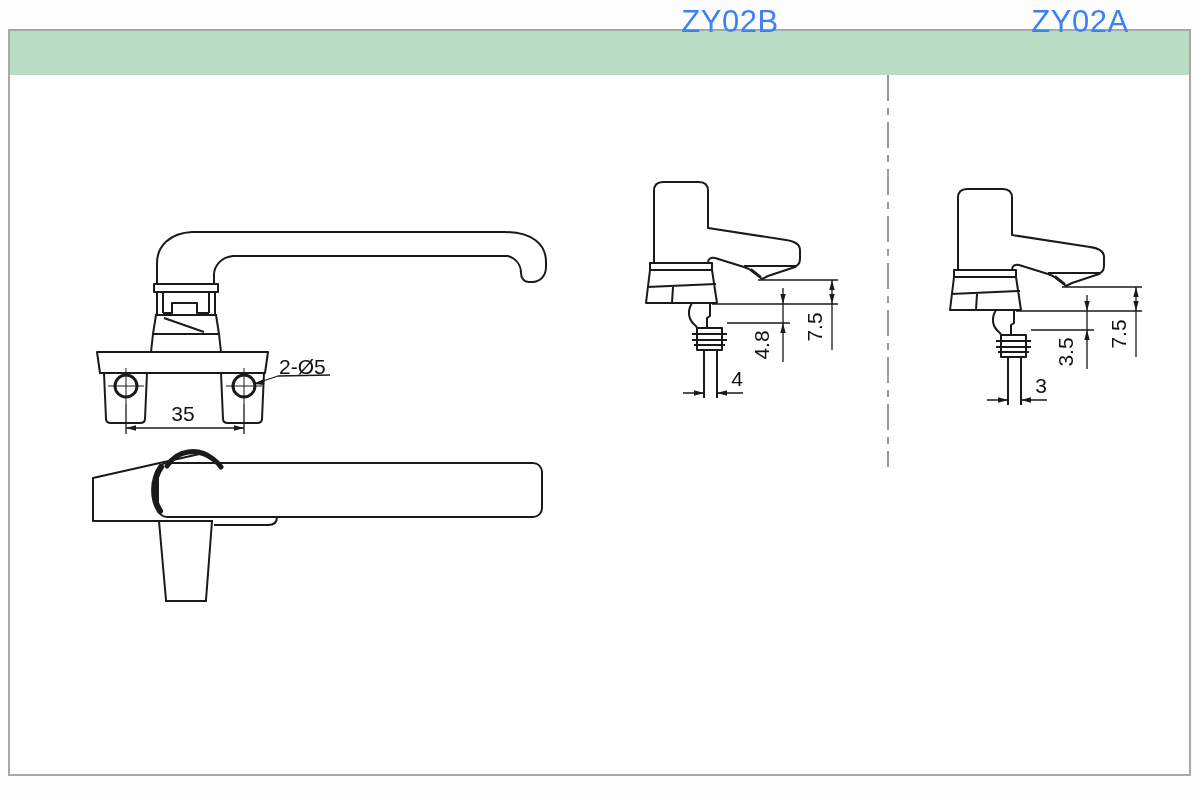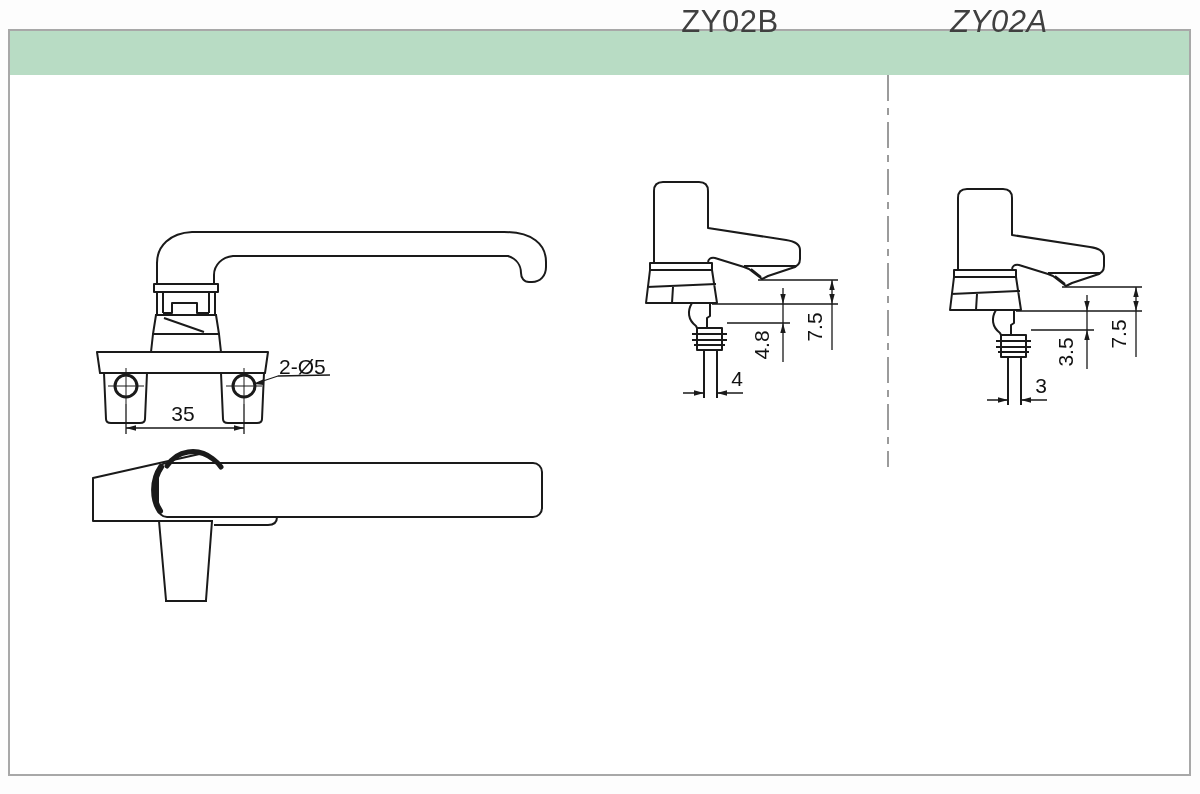--- a/index.html
+++ b/index.html
@@ -12,25 +12,25 @@
   .sheet{
     position:absolute;left:8px;top:29px;width:1179px;height:743px;
     background:#ffffff;border:2px solid #a8a8a8;
   }
   .header-bar{
     position:absolute;left:0;top:0;width:100%;height:44px;
     background:#b8dcc4;
   }
   .col-label{
     position:absolute;top:0;height:44px;line-height:44px;
-    font-size:31px;color:#404040;text-align:center;
+    font-size:31px;color:#3b82f6;text-align:center;
     letter-spacing:0.5px;
   }
   .col-label.b{left:630px;width:200px;}
-  .col-label.a{left:899px;width:200px;font-style:italic;}
+  .col-label.a{left:980px;width:200px;}
   svg.canvas{position:absolute;left:0;top:0;pointer-events:none;}
   .dim-text{
     font-family:"Liberation Sans", sans-serif;
     font-size:21px;fill:#111;
   }
 </style>
 </head>
 <body>
 
 <div class="sheet">

